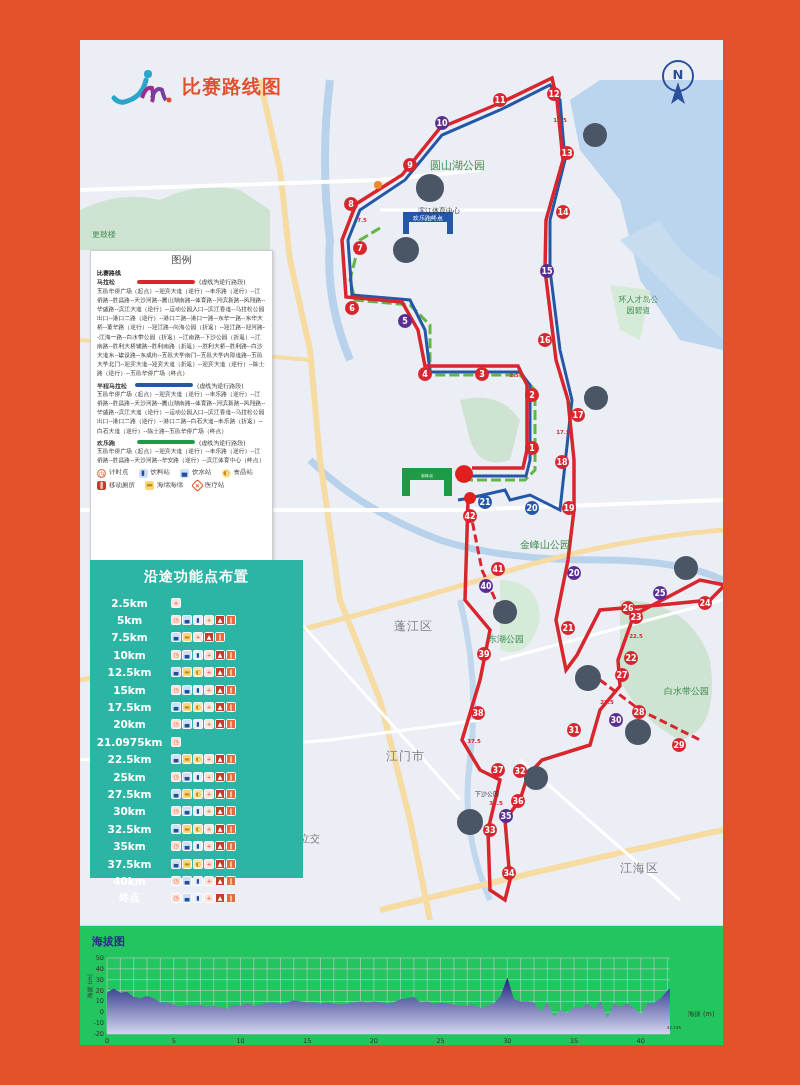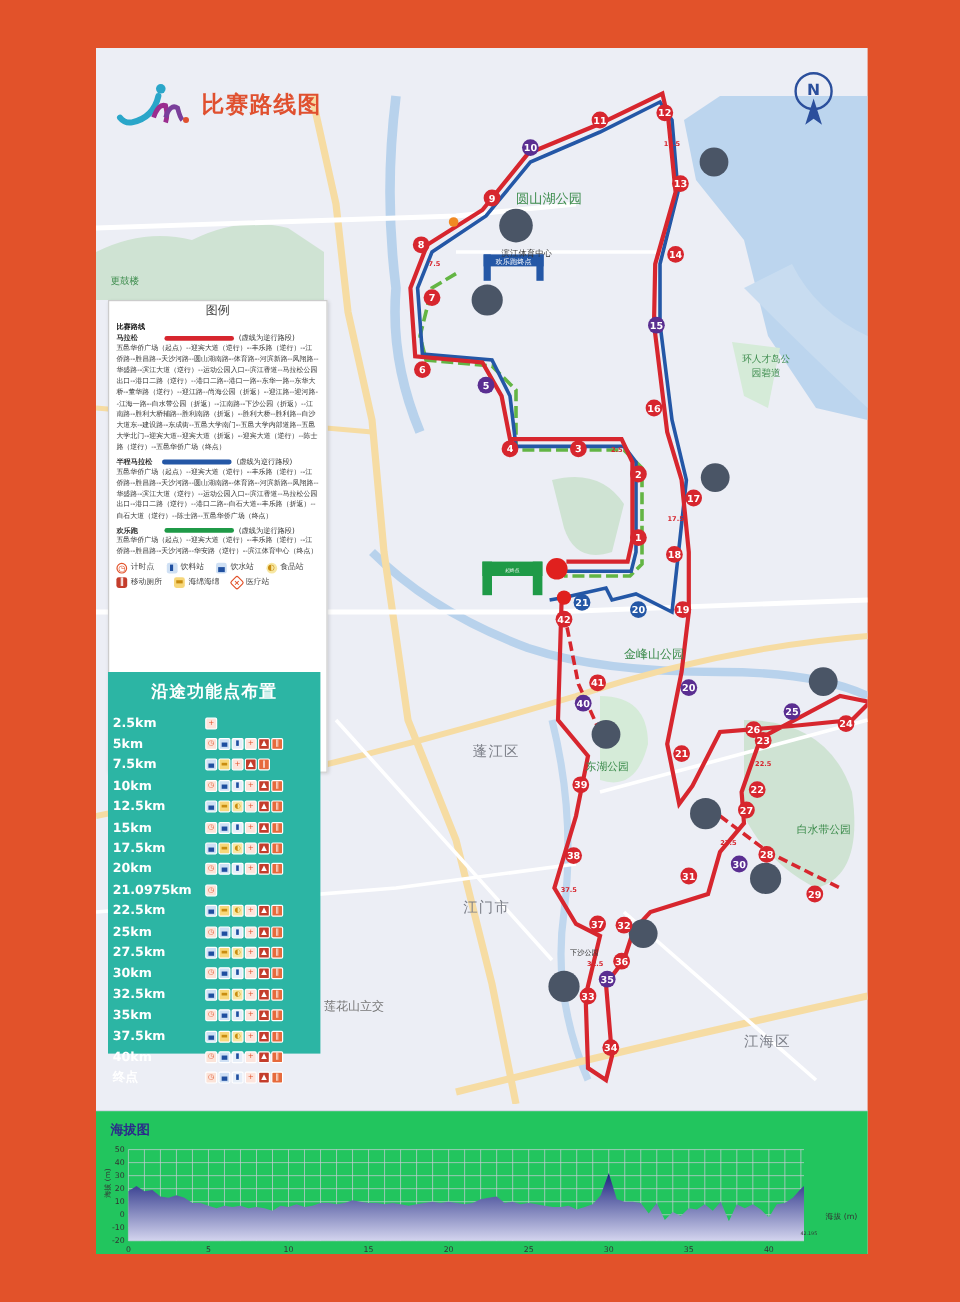--- a/index.html
+++ b/index.html
@@ -1,35 +1,35 @@
 <!DOCTYPE html>
 <html><head>
 <meta charset="utf-8">
 <style>
   *{box-sizing:border-box;margin:0;padding:0}
   body{width:800px;height:1085px;background:#e2522a;font-family:"DejaVu Sans",sans-serif;position:relative;overflow:hidden}
   #poster{position:absolute;left:80px;top:40px;width:643px;height:1005px;background:#eceef5}
   #map-svg{position:absolute;left:0;top:0;width:643px;height:880px}
-  .title-block{position:absolute;left:12px;top:28px;display:flex;align-items:center;gap:8px}
+  .title-block{position:absolute;left:26px;top:28px;display:flex;align-items:center;gap:8px}
   .title-text{color:#e0502f;font-size:19px;font-weight:bold;letter-spacing:1px}
   .compass{position:absolute;left:578px;top:18px;width:40px;height:50px}
   .legend{position:absolute;left:10px;top:210px;width:183px;height:394px;background:#fff;border:1px solid #ccc;box-shadow:1px 1px 3px rgba(0,0,0,.15);padding:4px 6px;font-size:6px;line-height:9.2px;color:#333}
   .legend h3{text-align:center;font-size:10px;font-weight:normal;margin-bottom:4px;color:#444}
   .lg-title{font-weight:bold;color:#111}
   .lg-row{display:flex;align-items:center;gap:4px;font-weight:bold}
   .lg-line{display:inline-block;width:58px;height:4px;border-radius:2px}
   .lg-note{font-weight:normal;font-size:6px}
   .lg-desc{font-size:5.8px;line-height:9.2px;margin-bottom:2px}
   .icon-legend{display:flex;flex-wrap:wrap;gap:3px 10px;margin-top:3px;font-size:6.5px;color:#444}
   .icon-legend span.it{display:flex;align-items:center;gap:3px}
   .sym{display:inline-block;width:9px;height:9px;border-radius:2px;font-size:7px;line-height:9px;text-align:center;font-weight:bold}
-  .service{position:absolute;left:10px;top:520px;width:177px;height:318px;background:#2cb5a4;padding:6px 4px;color:#fff}
+  .service{position:absolute;left:10px;top:520px;width:213px;height:318px;background:#2cb5a4;padding:6px 4px;color:#fff}
   .service h3{text-align:center;font-size:14px;margin:2px 0 8px;letter-spacing:1px}
   .srow{display:flex;align-items:center;height:17.4px}
-  .srow .km{width:77px;text-align:left;font-weight:bold;font-size:10.5px;padding-right:6px}
+  .srow .km{width:77px;text-align:center;font-weight:bold;font-size:10.5px;padding-right:6px}
   .srow .icons{display:flex;gap:1px}
   .ic{width:10px;height:10px;border-radius:1.5px;display:inline-block;border:1px solid #fff;font-size:6px;line-height:8px;text-align:center;color:#fff}
   .ic.t{background:#fbe3d8;color:#e2522a}
   .ic.w{background:#cfe0f4;color:#1f4fa0}
   .ic.d{background:#e6eef8;color:#1f4fa0}
   .ic.f{background:#f7d77a;color:#c98d10}
   .ic.s{background:#f7e7a2;color:#c98d10}
   .ic.m{background:#fde4dc;color:#e2522a}
   .ic.r{background:#c43d2c;color:#fff}
   .ic.x{background:#e66a3c;color:#fff}

